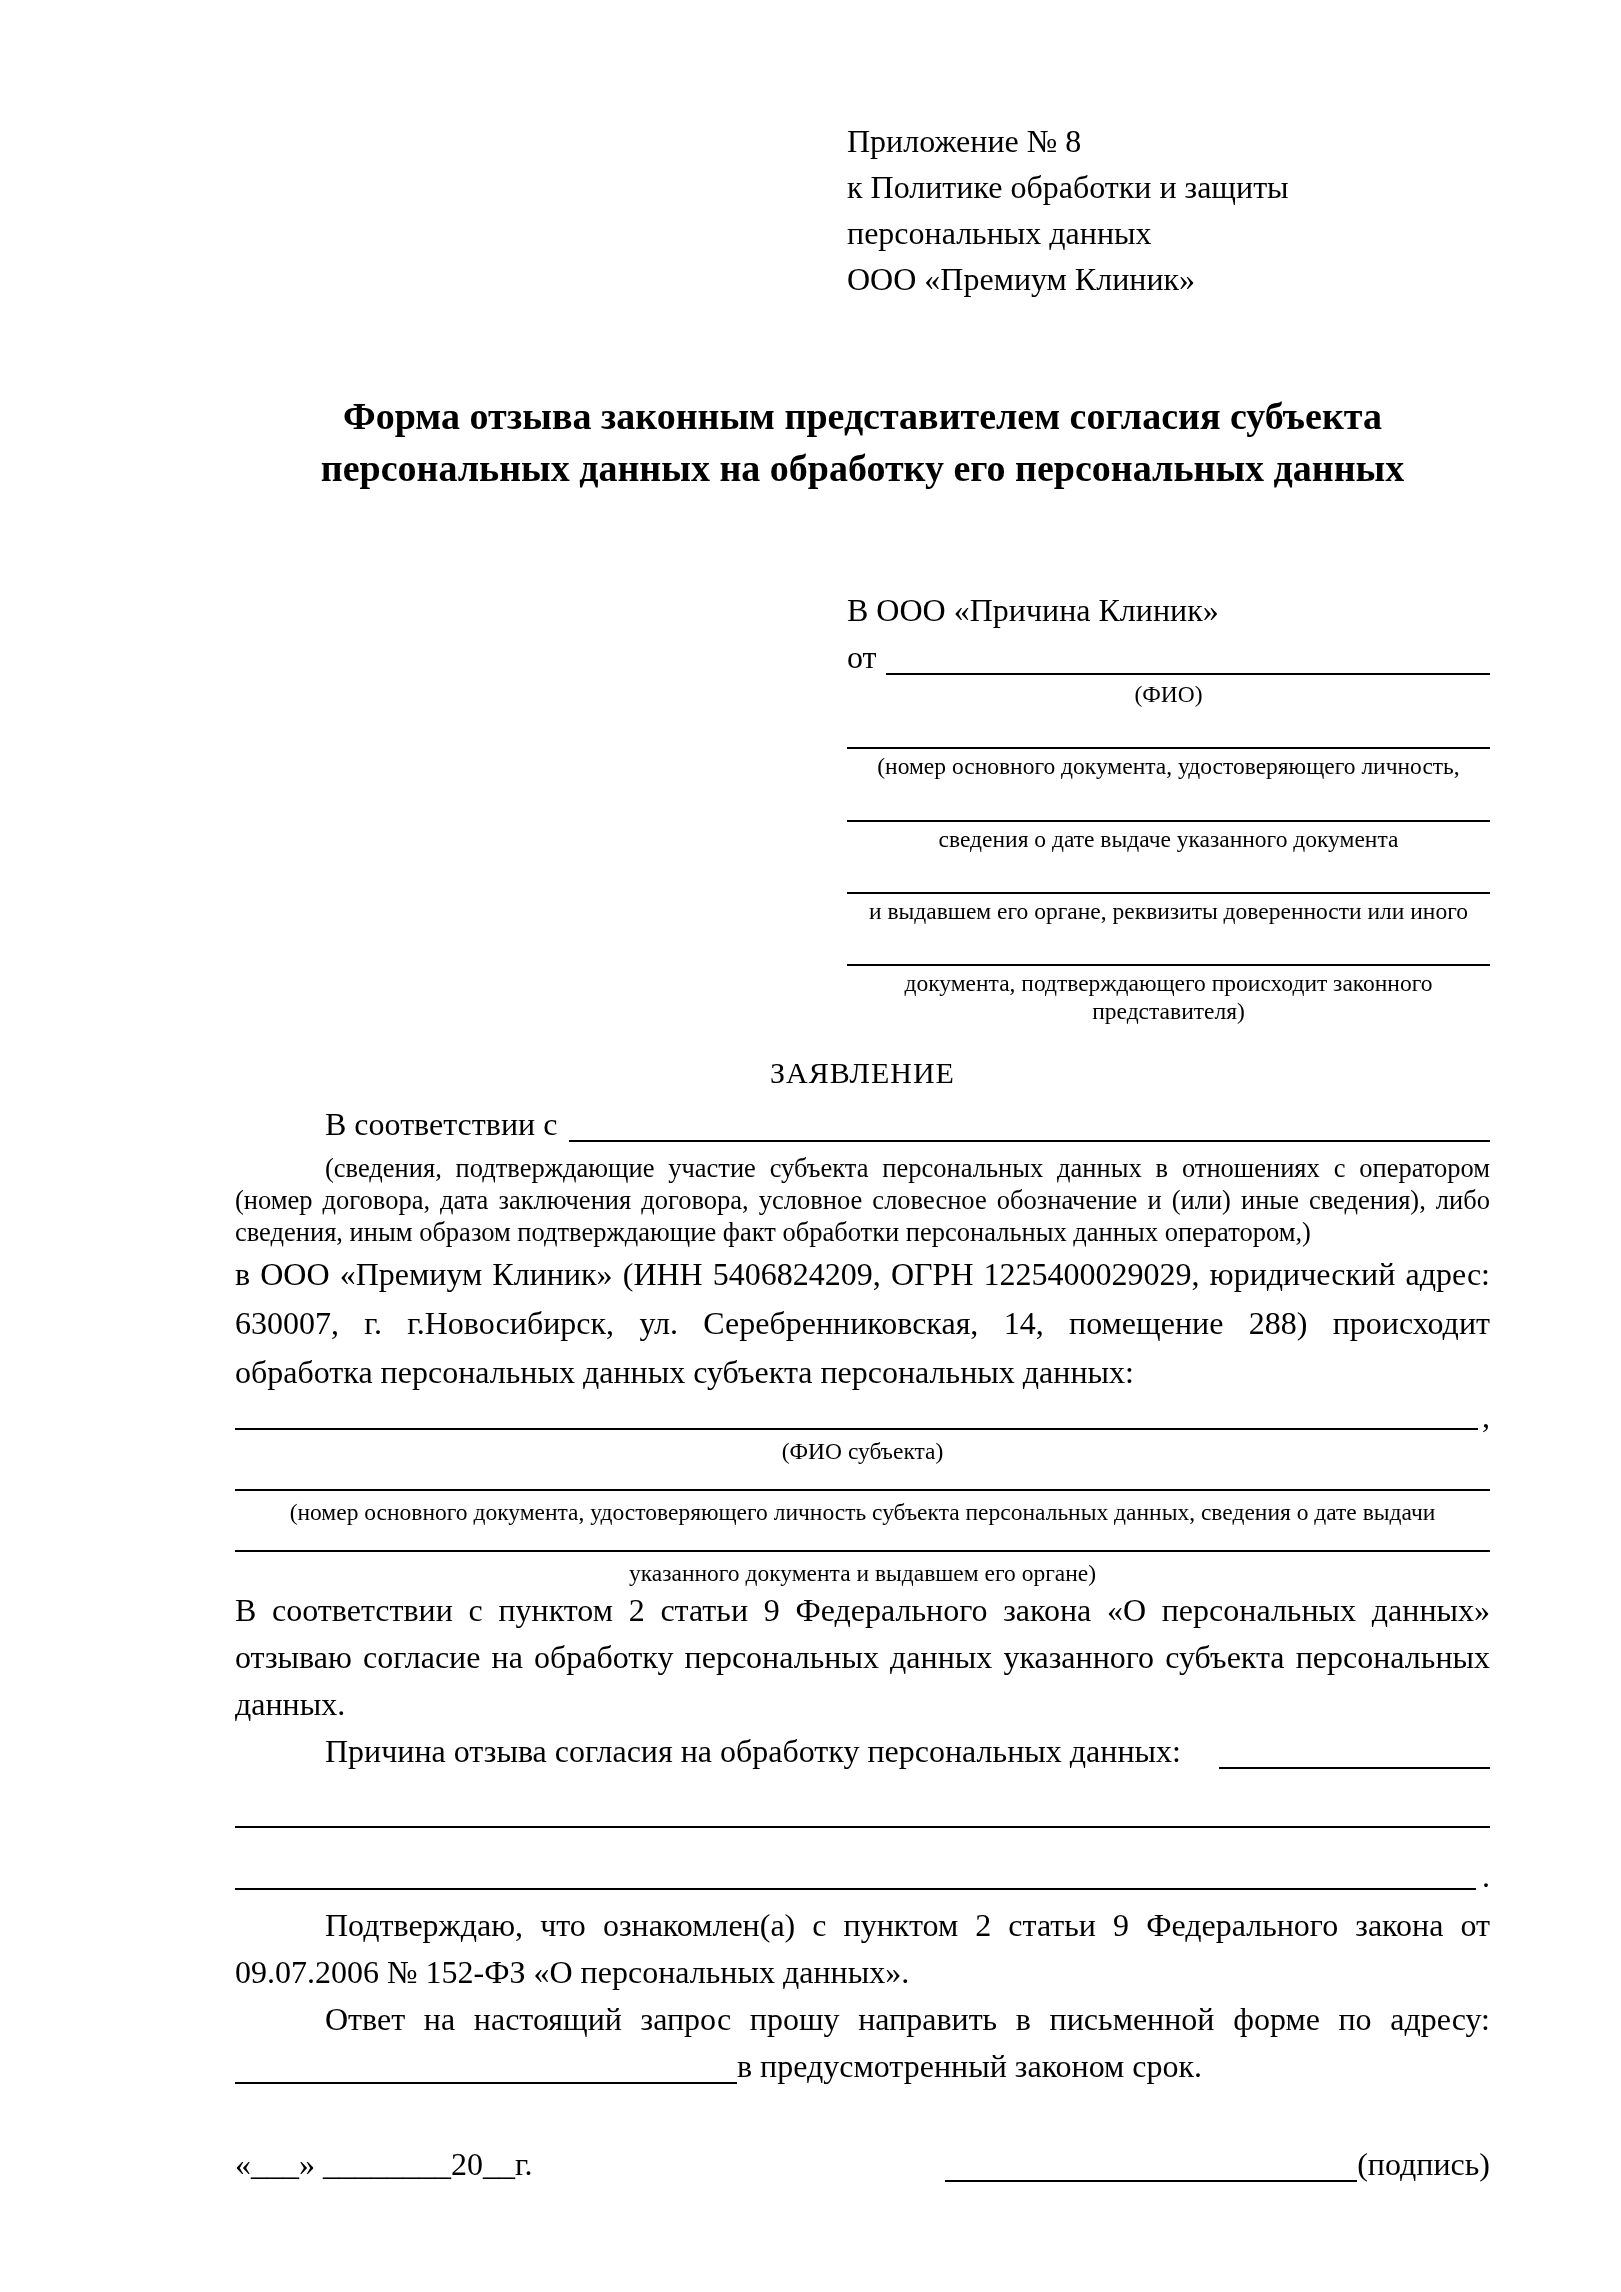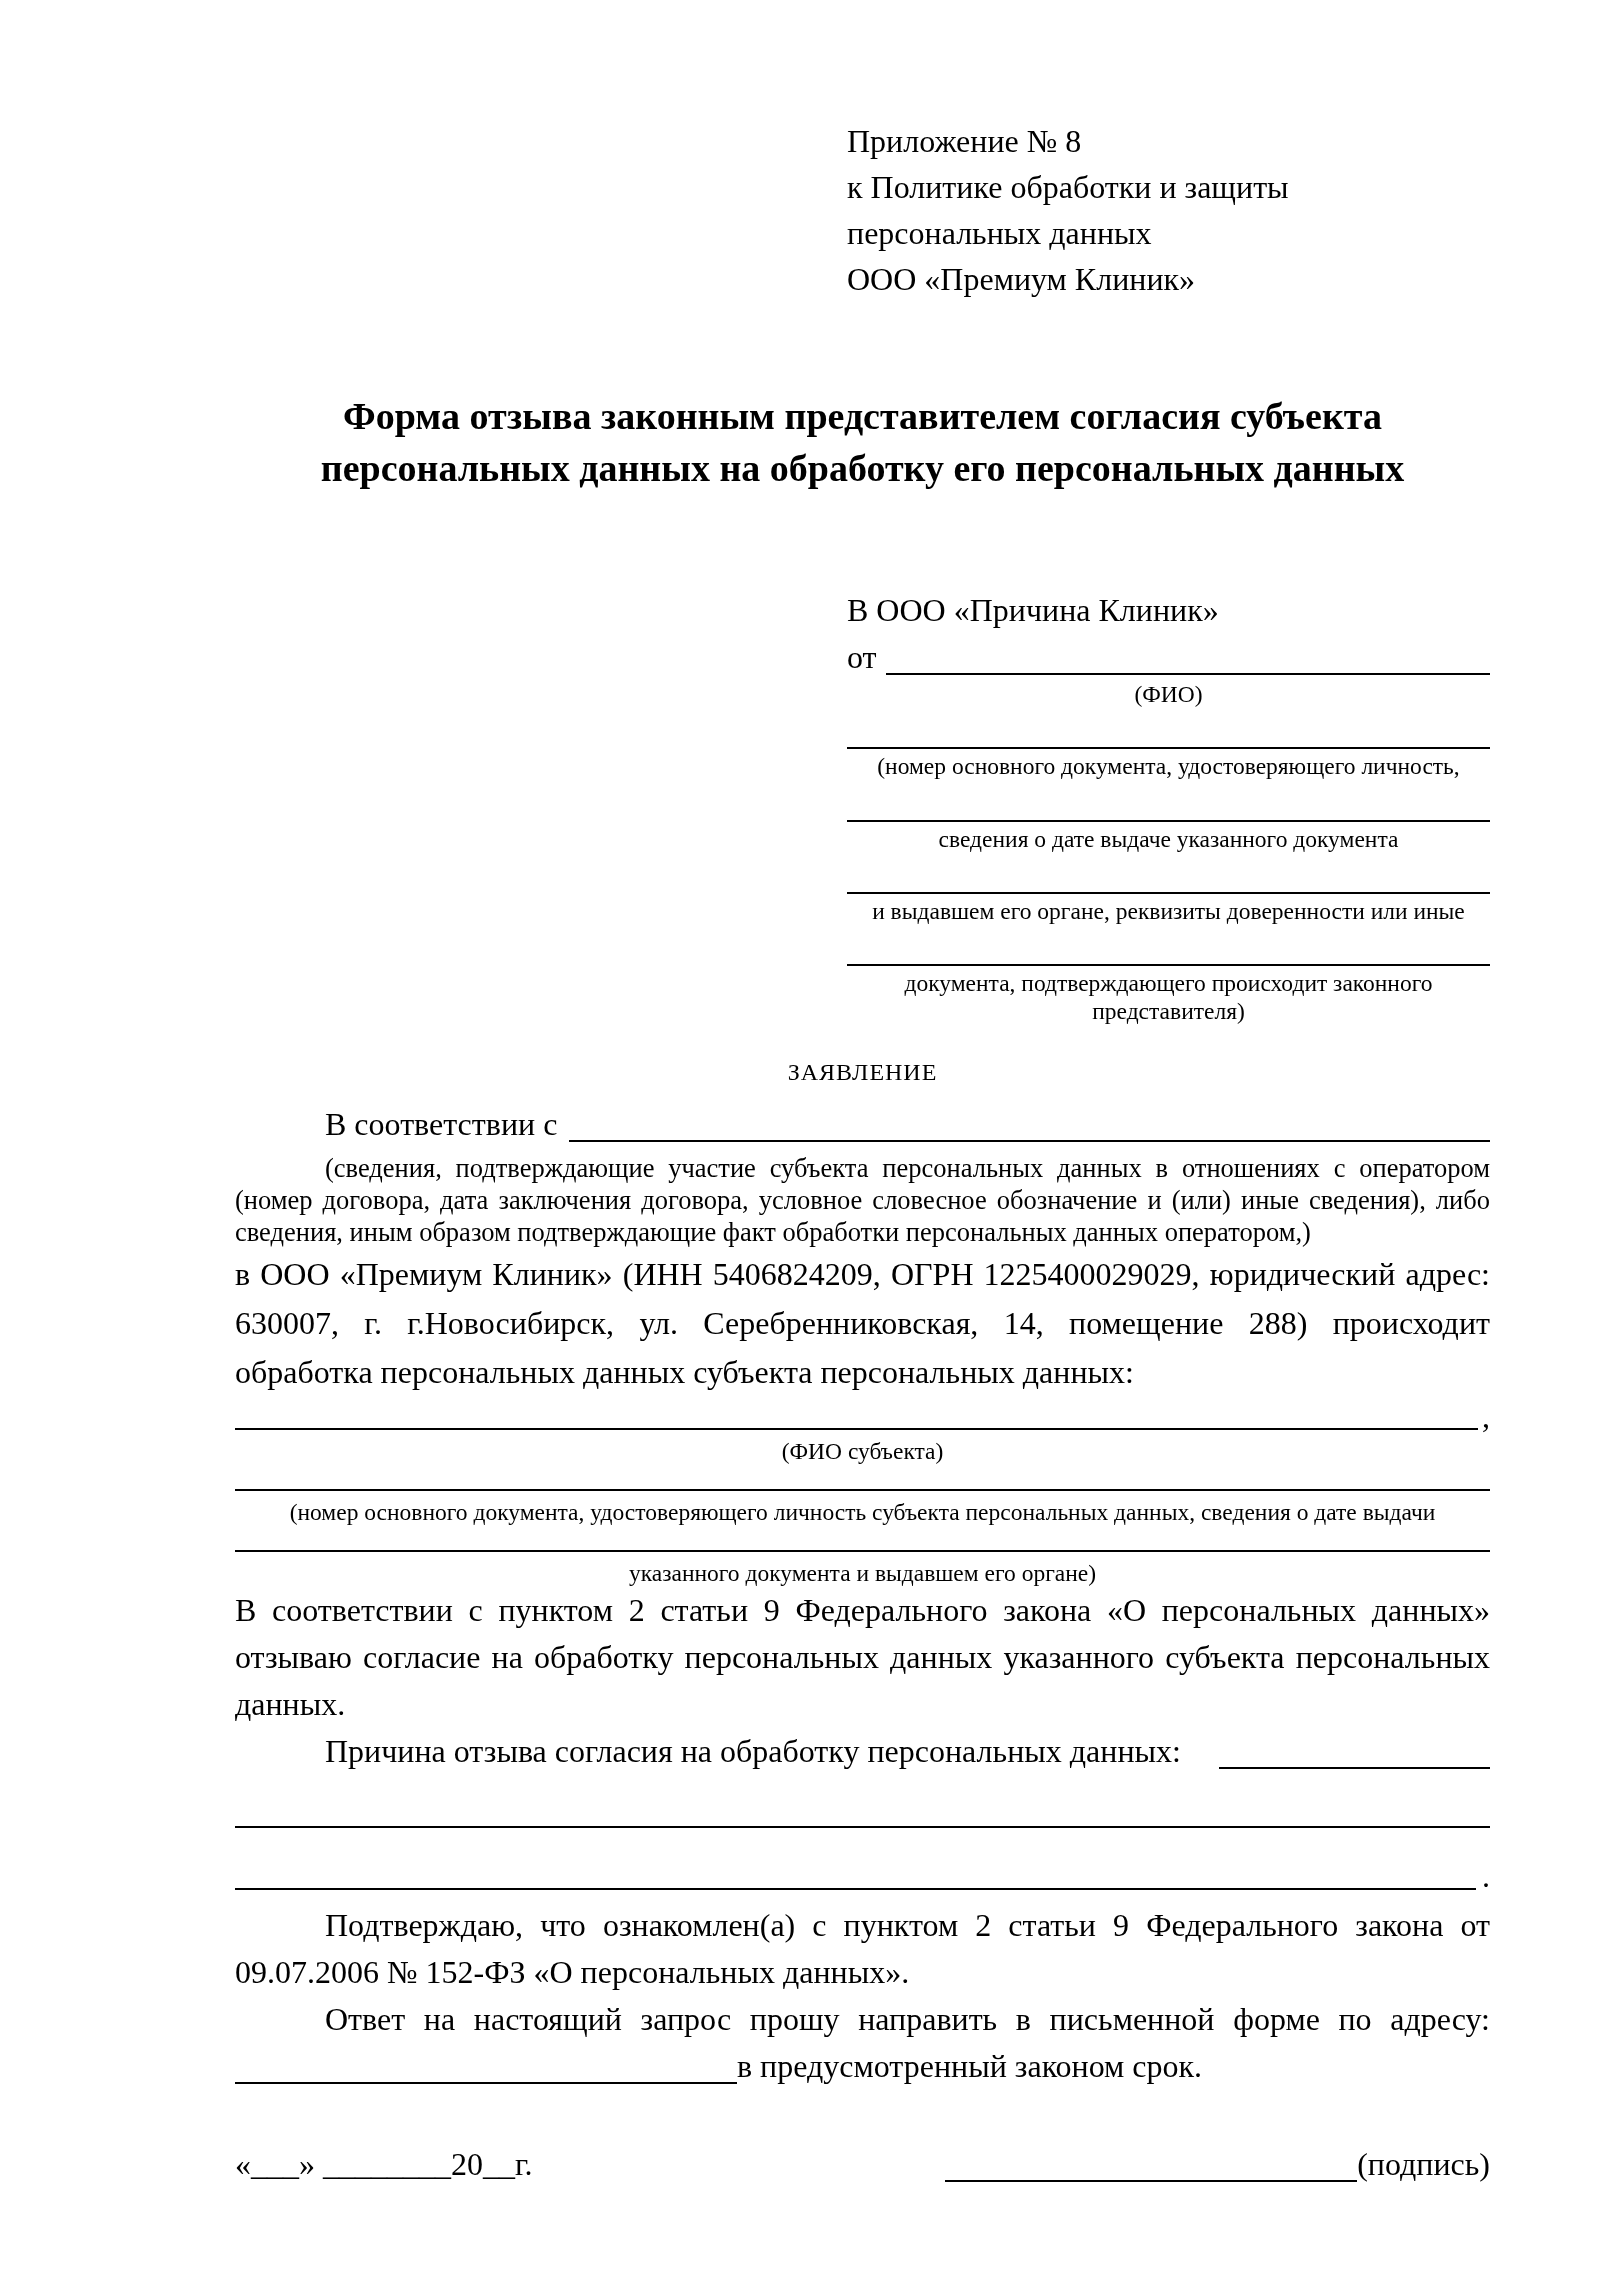--- a/index.html
+++ b/index.html
@@ -37,21 +37,21 @@
   .cap {
     font-size: 23.5px; line-height: 27.4px;
     text-align: center;
   }
   .field { margin-top: 39px; }
   .field:first-of-type { margin-top: 19.6px; }
   .field-line { border-bottom: 2.9px solid #000; height: 0; }
   .field .cap { margin-top: 3.9px; }
 
   
-  .zayav { margin-top: 27.4px; text-align: center; font-size: 24px; line-height: 41px; letter-spacing: 1px; }
+  .zayav { margin-top: 27.4px; text-align: center; font-size: 30px; line-height: 41px; letter-spacing: 1px; }
   .accord { display: flex; align-items: flex-end; margin-top: 7.8px; padding-left: 90px; }
   .accord .lbl { flex: 0 0 auto; padding-right: 11.8px; white-space: nowrap; }
 
   .small-note {
     margin: 3.9px 0 0 0;
     font-size: 26.5px; line-height: 32px;
     text-align: justify;
     text-indent: 90px;
   }
 
@@ -113,21 +113,21 @@
     <div class="field">
       <div class="field-line"></div>
       <div class="cap">(номер основного документа, удостоверяющего личность,</div>
     </div>
     <div class="field">
       <div class="field-line"></div>
       <div class="cap">сведения о дате выдаче указанного документа</div>
     </div>
     <div class="field">
       <div class="field-line"></div>
-      <div class="cap">и выдавшем его органе, реквизиты доверенности или иные</div>
+      <div class="cap">и выдавшем его органе, реквизиты доверенности или иного</div>
     </div>
     <div class="field">
       <div class="field-line"></div>
       <div class="cap">документа, подтверждающего происходит законного представителя)</div>
     </div>
   </div>
 
   <div class="zayav">ЗАЯВЛЕНИЕ</div>
 
   <div class="accord">

